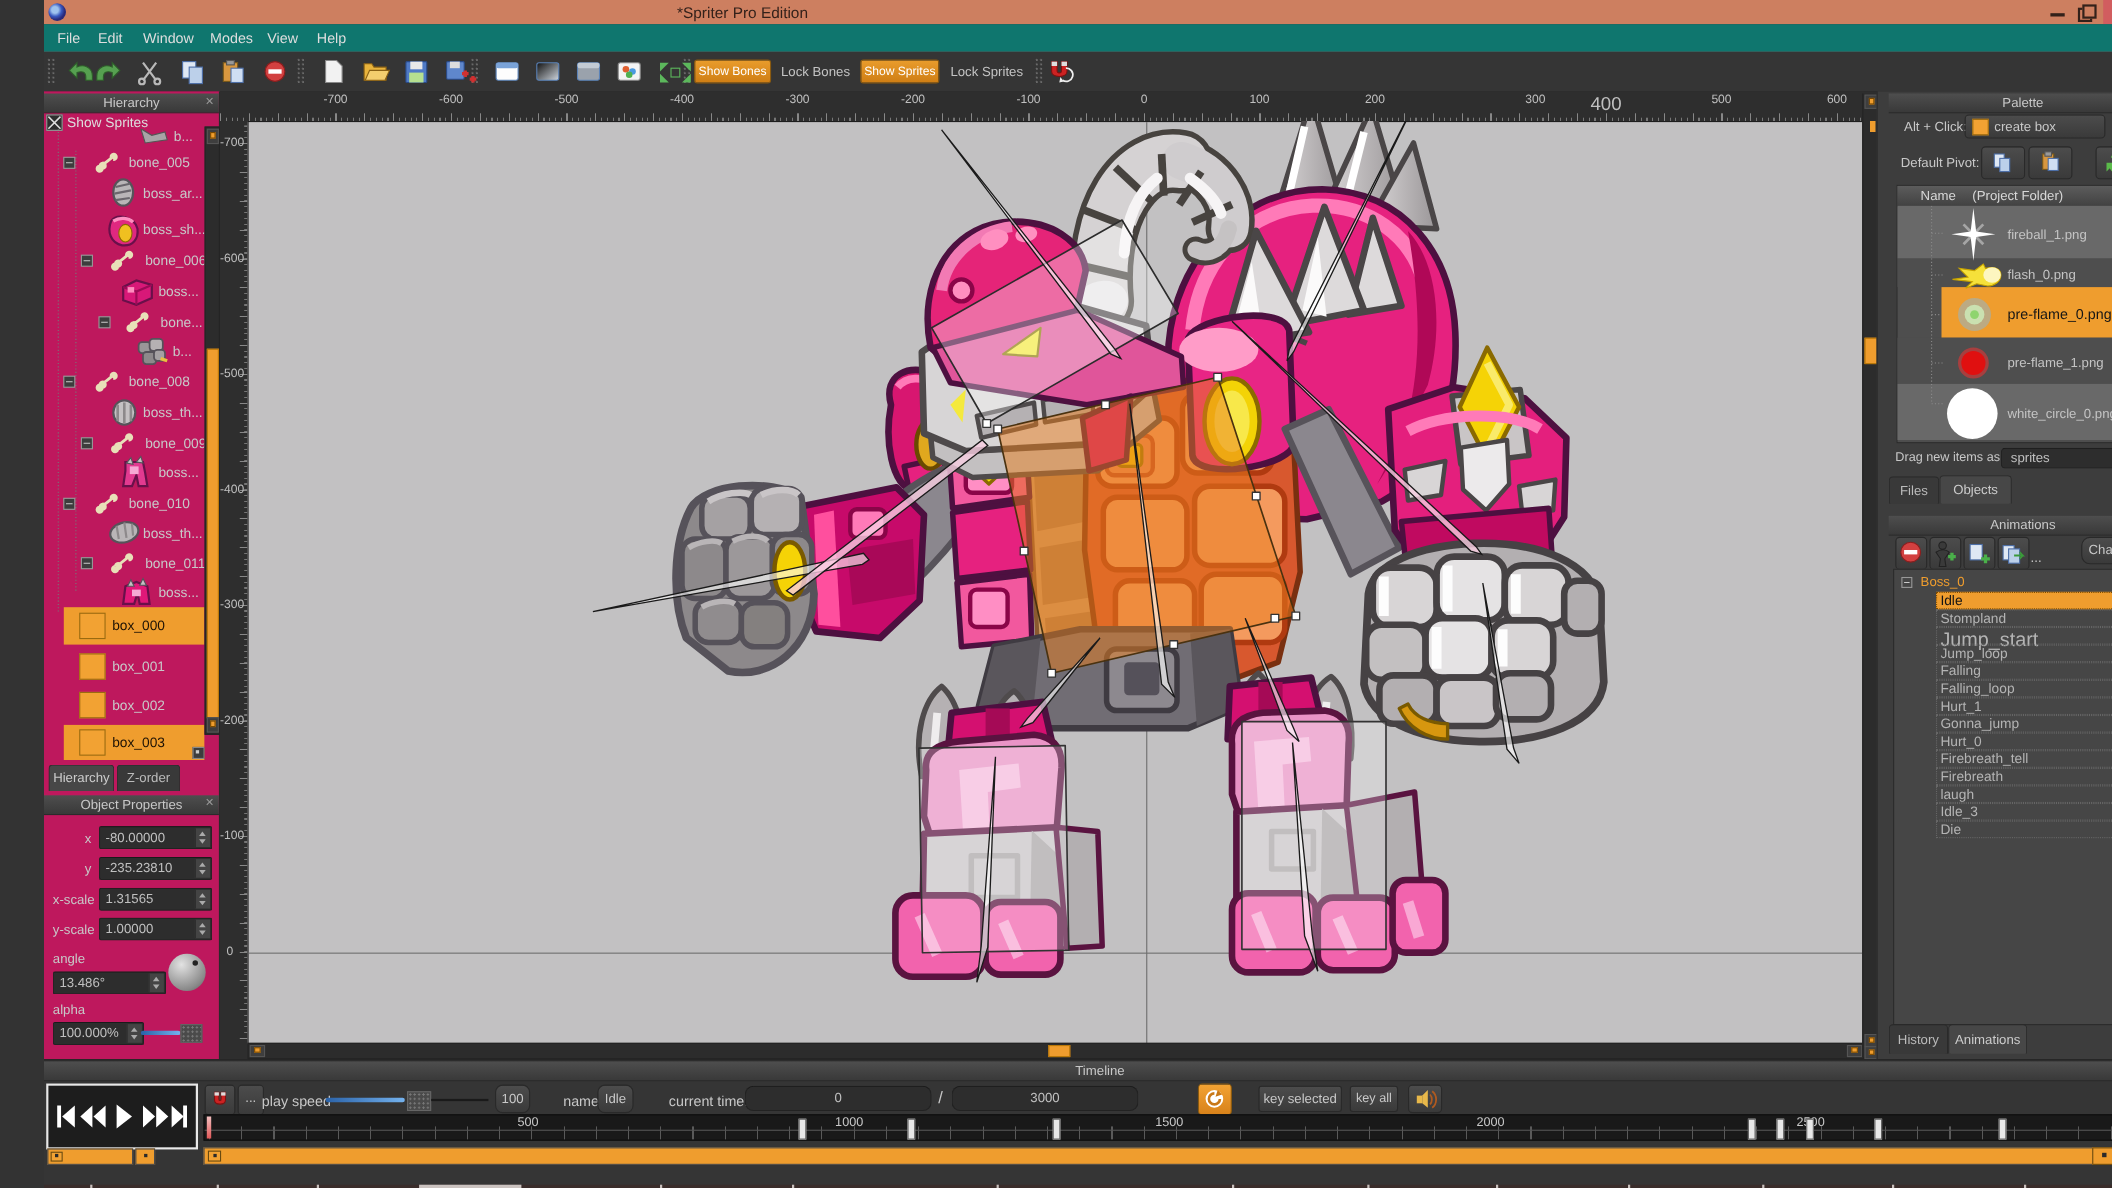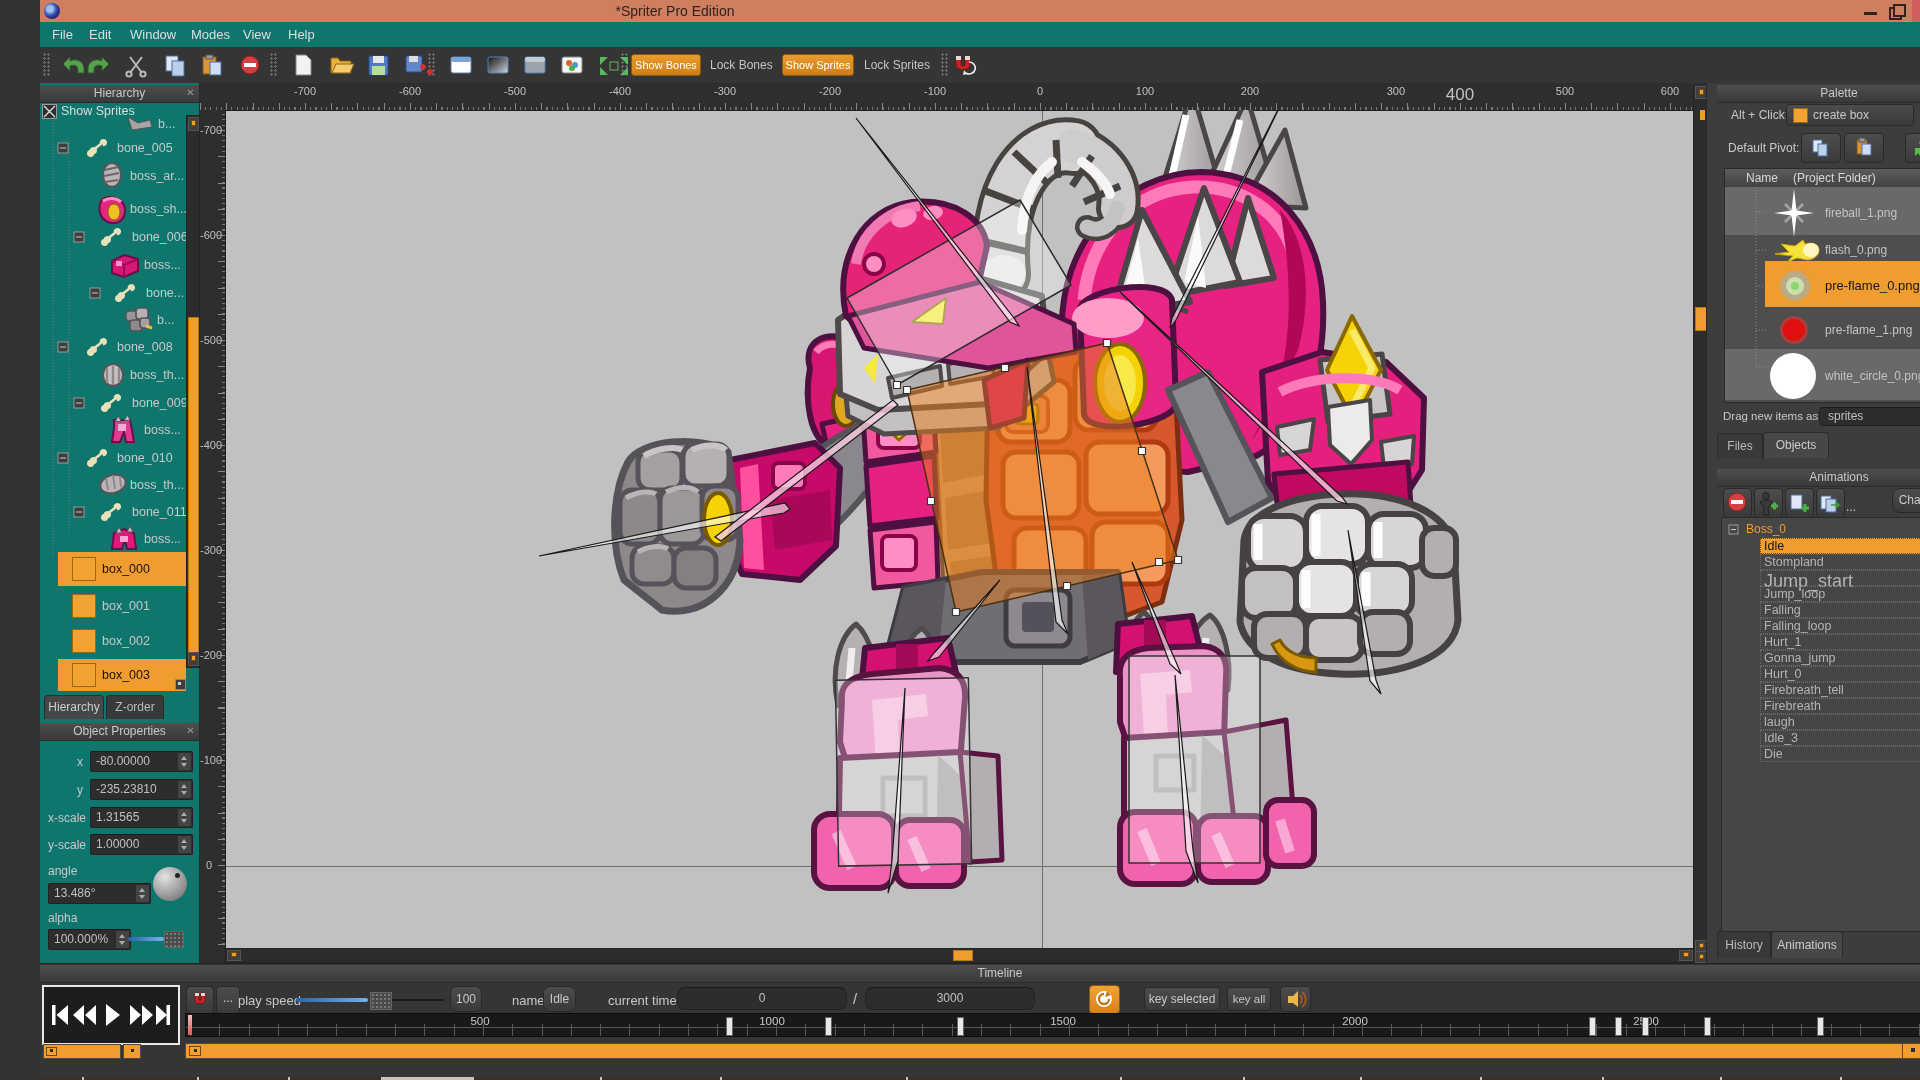--- a/index.html
+++ b/index.html
@@ -123,21 +123,21 @@
     <div class="abs" style="left:824px;top:11px;color:#c4c4c4;font-size:12px;">Lock Sprites</div>
     <svg class="abs" style="left:912px;top:7px;" width="26" height="24" viewBox="0 0 26 24">
       <path d="M 4 2 L 9 2 L 9 10 C 9 13 13 13 13 10 L 13 2 L 18 2 L 18 11 C 18 17 4 17 4 11 Z" fill="#cc2222" stroke="#7a1212"></path>
       <rect x="4" y="2" width="5" height="4" fill="#ddd"></rect>
         <rect x="13" y="2" width="5" height="4" fill="#ddd"></rect>
       <path d="M 17 8 A 6 6 0 1 1 14 19" fill="none" stroke="#eee" stroke-width="1.6"></path>
       <path d="M 12 16 L 15 20 L 11 21 Z" fill="#eee"></path>
     </svg>
   </div>
 
-  <div class="abs" id="leftpanel" style="left:0;top:83px;width:159px;height:880px;background:#0f766e;border-right:1px solid #2a2a2a;">
+  <div class="abs" id="leftpanel" style="left:0;top:83px;width:159px;height:880px;background:#be185d;border-right:1px solid #2a2a2a;">
     <div class="panelhdr abs" style="left:0;top:2px;width:159px;height:17px;">Hierarchy<span class="xclose">✕</span></div>
     <div class="abs" style="left:2px;top:21px;width:13px;height:13px;background:#2e2e2e;border:1px solid #9a9a9a;">
       <svg width="13" height="13">
           <path d="M1 1 L12 12 M12 1 L1 12" stroke="#ddd" stroke-width="1.4"></path>
         </svg>
     </div>
     <div class="abs" style="left:21px;top:21px;color:#ddd;font-size:12.5px;">Show Sprites</div>
 
     <div class="abs" style="left:0;top:34px;width:146px;height:574px;overflow:hidden;">
       <svg width="146" height="574" viewBox="0 0 146 574">

